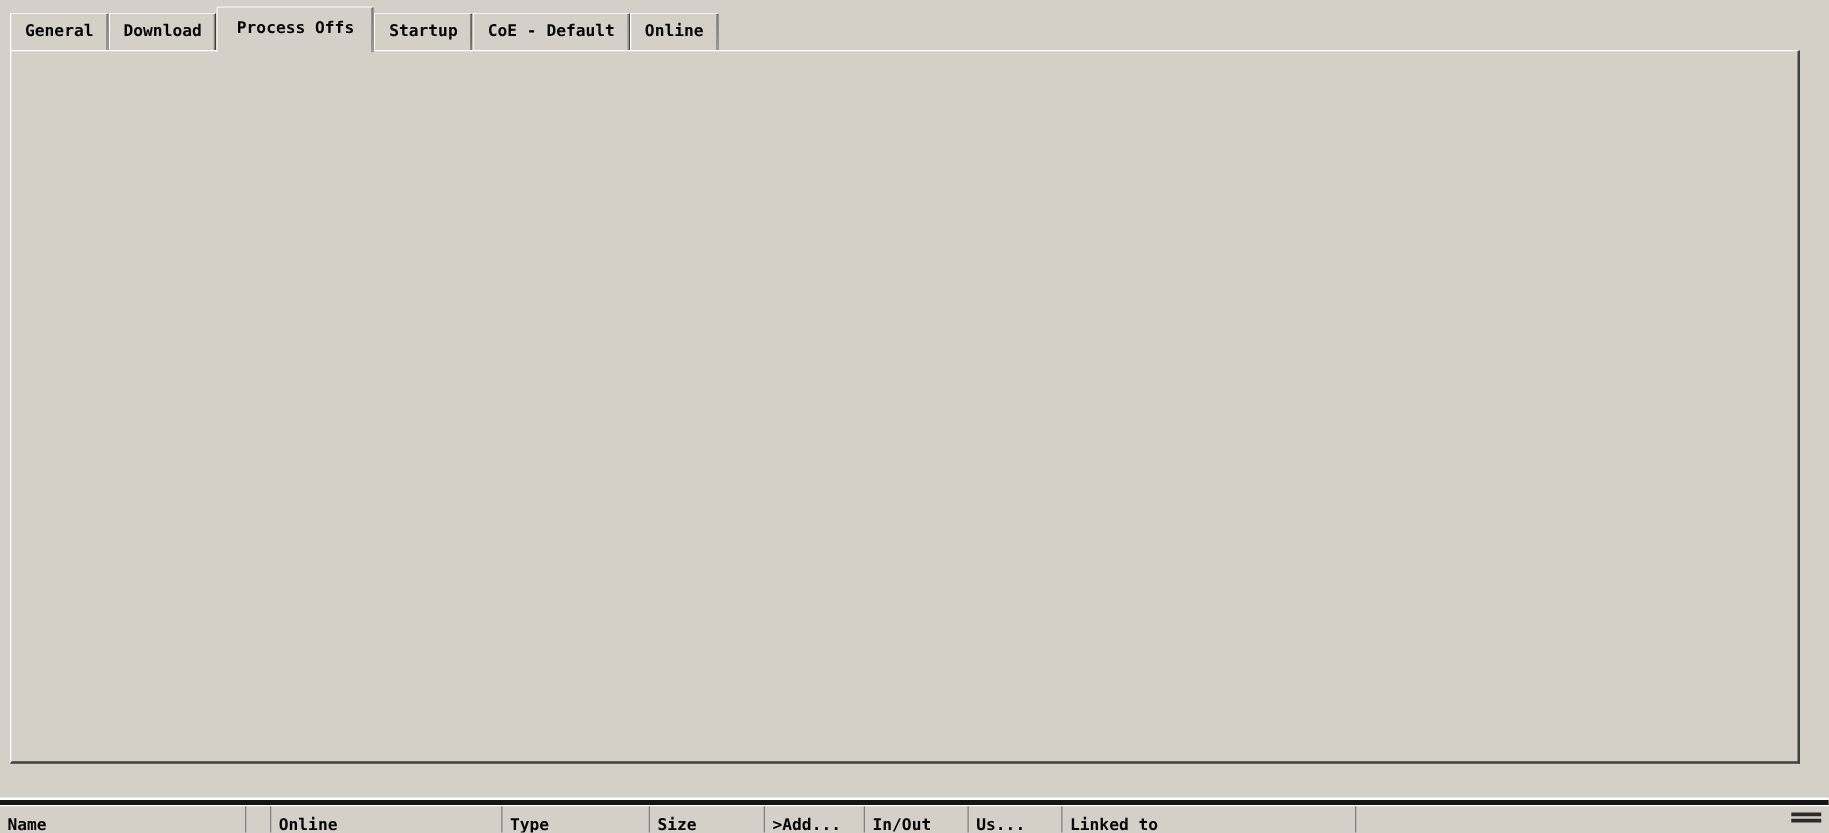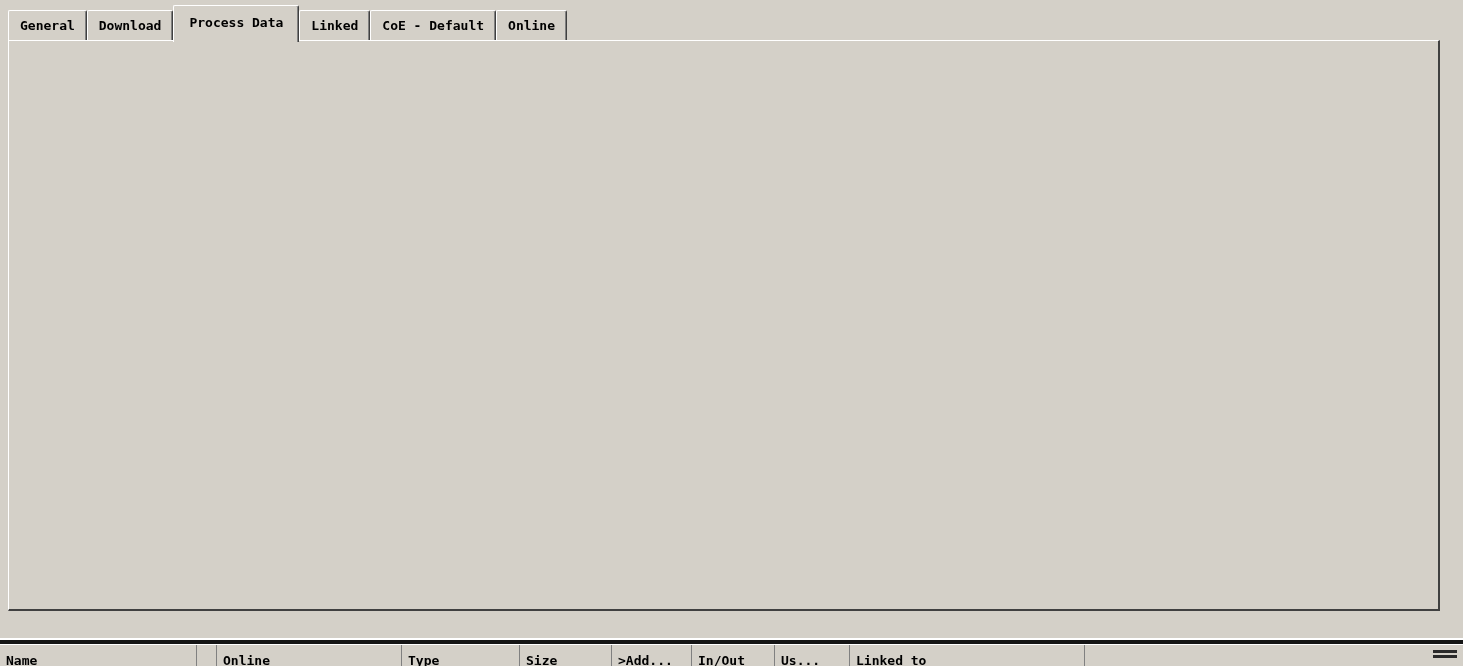--- a/index.html
+++ b/index.html
@@ -85,22 +85,22 @@
   .bth.nb{border-right:none;}
   .grip{position:absolute;right:6px;top:650px;width:24px;height:10px;}
   .grip div{height:3px;background:#2a2a2a;margin-bottom:2px;}
 </style>
 </head>
 <body>
 
 <div class="tabbar">
   <div class="tab">General</div>
   <div class="tab">Download</div>
-  <div class="tab active">Process Data</div>
-  <div class="tab">Linked</div>
+  <div class="tab active">Process Offs</div>
+  <div class="tab">Startup</div>
   <div class="tab">CoE - Default</div>
   <div class="tab">Online</div>
 </div>
 
 <div class="page"></div>
 
 <div class="lbl abs" style="left:26px;top:63px;">Sync Manager:</div>
 <div class="lbl abs" style="left:336px;top:63px;">PDO List:</div>
 <div class="lbl abs" style="left:26px;top:319px;">PDO Assignment (0x1C12):</div>
 <div class="lbl abs" style="left:336px;top:319px;">PDO Content (0x1A00):</div>

